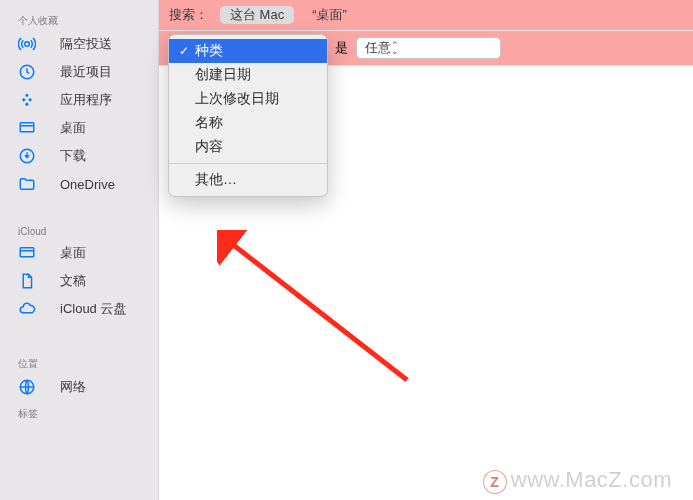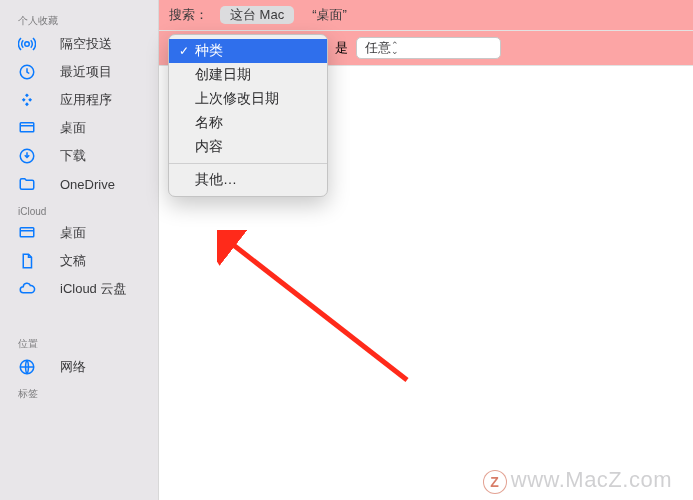--- a/index.html
+++ b/index.html
@@ -232,21 +232,21 @@
     </div>
     <div class="sidebar-item">
       <span class="icon">
           <svg viewBox="0 0 24 24" fill="none" stroke="currentColor" stroke-width="2">
             <path d="M3 7a2 2 0 0 1 2-2h4l2 2h8a2 2 0 0 1 2 2v8a2 2 0 0 1-2 2H5a2 2 0 0 1-2-2z"></path>
           </svg>
         </span>
       <span class="label">OneDrive</span>
     </div>
 
-    <div class="section-header" style="margin-top:2px;">iCloud</div>
+    <div class="section-header" style="margin-top:22px;">iCloud</div>
     <div class="sidebar-item">
       <span class="icon">
           <svg viewBox="0 0 24 24" fill="none" stroke="currentColor" stroke-width="2">
             <rect x="3" y="5" width="18" height="12" rx="1"></rect>
             <path d="M3 9h18"></path>
           </svg>
         </span>
       <span class="label">桌面</span>
     </div>
     <div class="sidebar-item">

